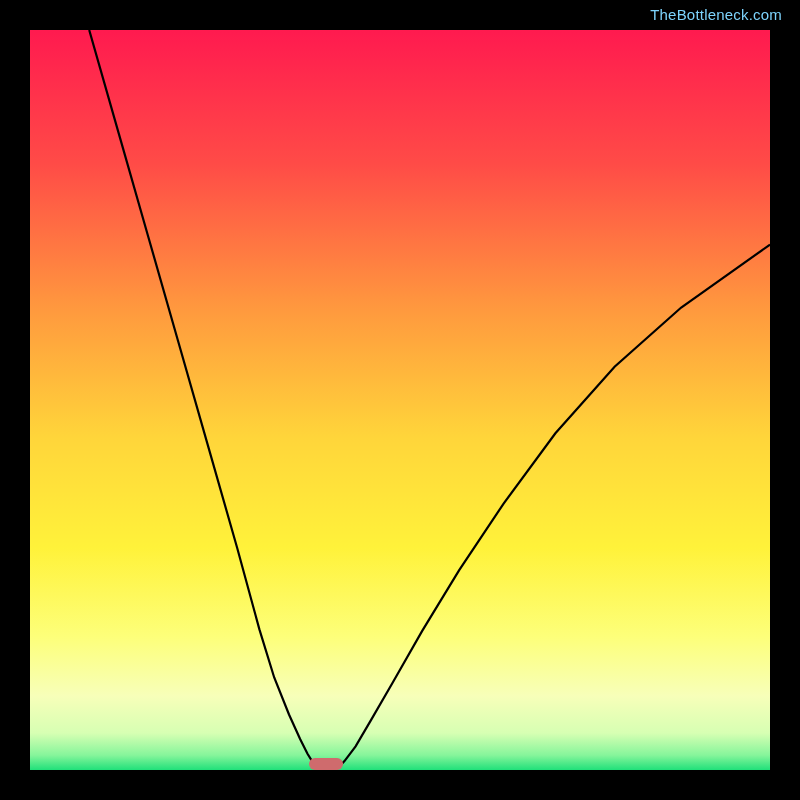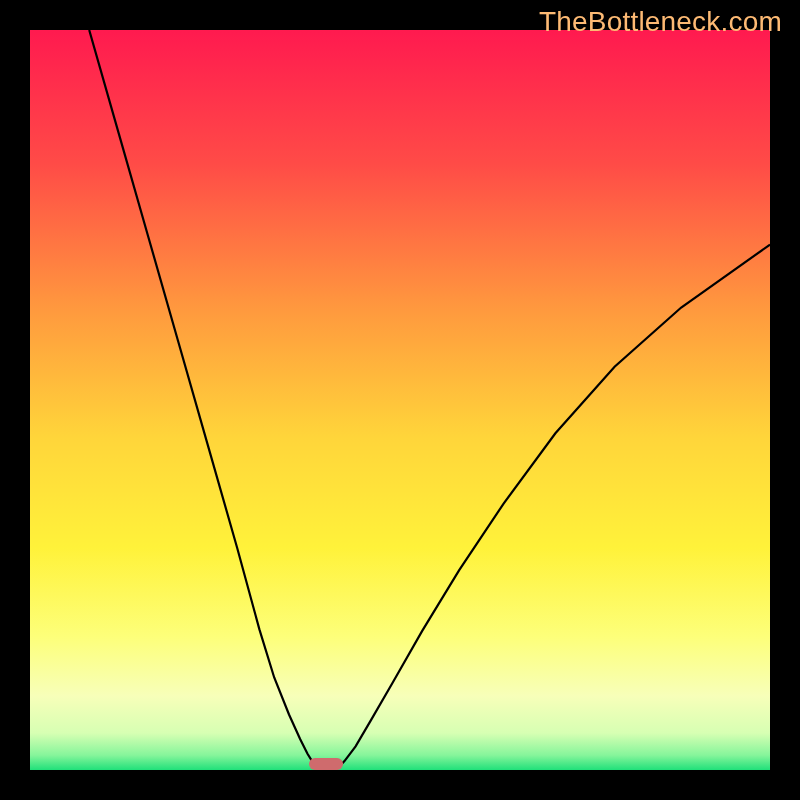--- a/index.html
+++ b/index.html
@@ -8,22 +8,22 @@
     height: 800px;
     background: #000;
     position: relative;
     overflow: hidden;
     font-family: Arial, sans-serif;
   }
   .watermark {
     position: absolute;
     top: 6px;
     right: 18px;
-    color: #fdba74;
-    font-size: 28px;
+    color: #7dd3fc;
+    font-size: 15px;
     font-weight: 500;
     z-index: 10;
     letter-spacing: 0.2px;
   }
   .frame {
     position: absolute;
     left: 30px;
     top: 30px;
     width: 740px;
     height: 740px;

